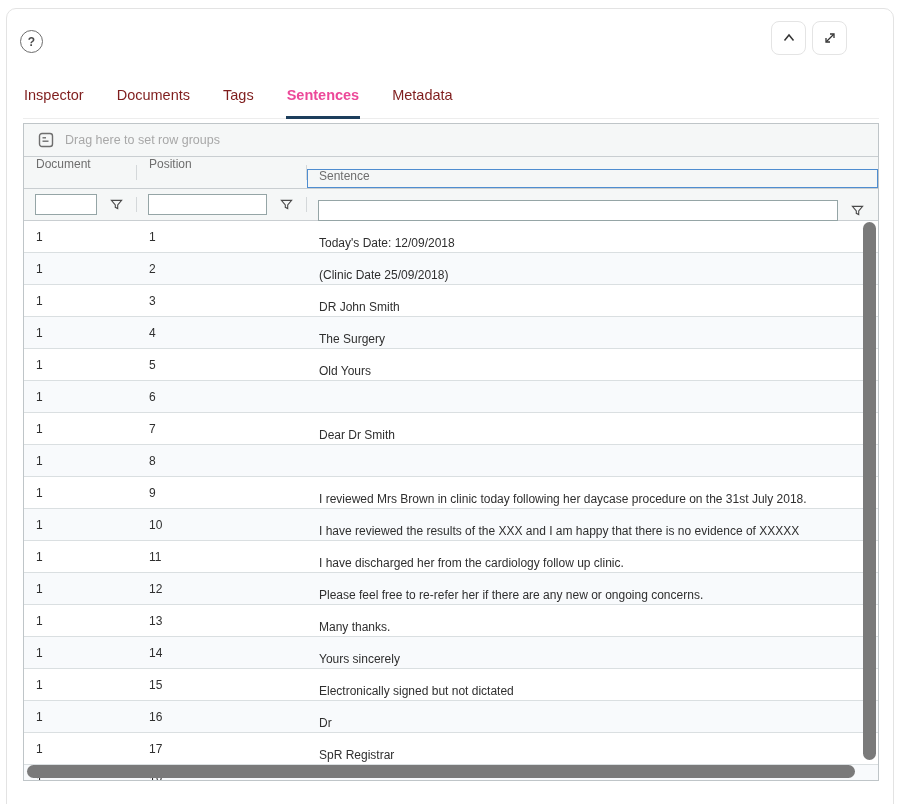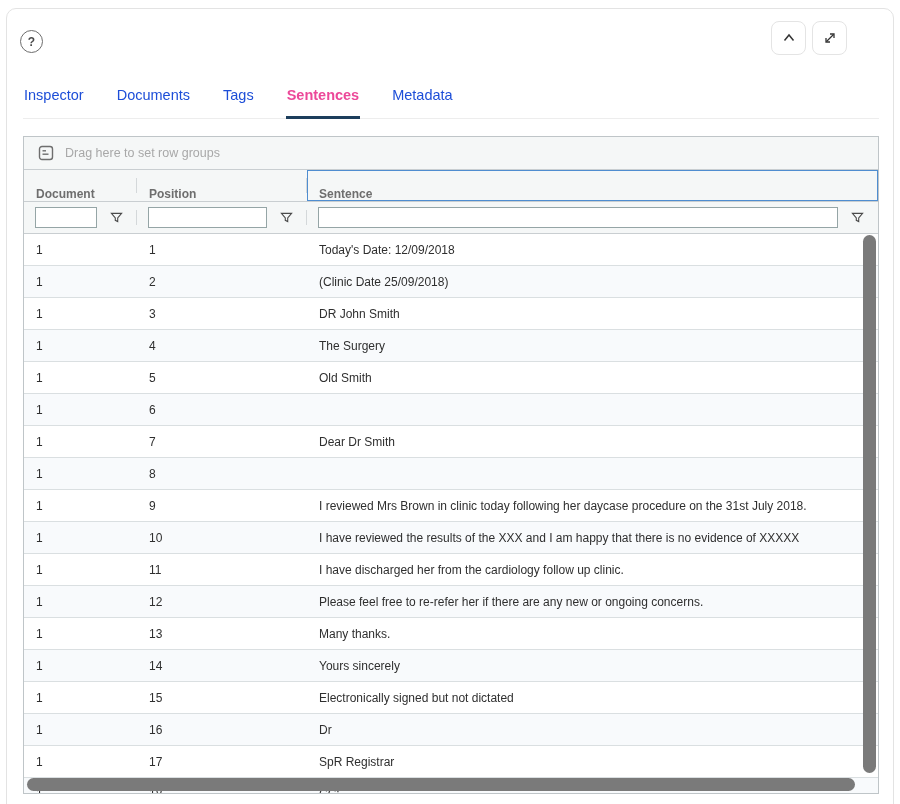--- a/index.html
+++ b/index.html
@@ -26,48 +26,48 @@
     width:35px; height:34px; border:1px solid #e4e4e4; border-radius:8px;
     background:#fff; display:flex; align-items:center; justify-content:center;
     cursor:pointer; padding:0;
   }
   
   .tabbar {
     position:absolute; left:16px; top:77px; width:856px; height:33px;
     display:flex; gap:31px; border-bottom:1px solid #ededed;
   }
   .tab {
-    position:relative; font-size:14.5px; color:#1d4ed8; cursor:pointer;
+    position:relative; font-size:14.5px; color:#7f1d1d; cursor:pointer;
     padding:1px 1px 12px 1px; white-space:nowrap;
   }
   .tab.active { color:#ec4899; font-weight:bold; }
   .tab.active::after {
     content:""; position:absolute; left:0; right:0; bottom:-1px; height:3px;
     background:#1c3e5c;
   }
   
   .grid {
-    position:absolute; left:16px; top:127px; width:856px; height:658px;
+    position:absolute; left:16px; top:114px; width:856px; height:658px;
     border:1px solid #bfc5c8; background:#fff; font-size:12px; overflow:hidden;
   }
   .rowgroup {
     height:33px; background:#f5f7f7; border-bottom:1px solid #c9ced1;
     display:flex; align-items:center; padding-left:14px; gap:11px;
   }
   .rg-text { color:#a8a8a8; font-size:12.5px; }
   .hdr, .filterrow {
     height:32px; background:#f5f7f7; border-bottom:1px solid #c9ced1;
     display:flex;
   }
   .col-doc { width:113px; flex:none; }
   .col-pos { width:170px; flex:none; }
-  .col-sen { flex:1; }
+  .col-sen { flex:1;margin-top:12px; }
   .hcell {
-    position:relative; display:flex; align-items:flex-end; padding:0 12px;
-    color:#6e6e6e; cursor:pointer;font-weight:bold;
+    position:relative; display:flex; align-items:flex-start; padding:0 12px;
+    color:#6e6e6e; cursor:pointer;
   }
   .hcell:not(:last-child)::after, .fcell:not(:last-child)::after {
     content:""; position:absolute; right:0; top:8px; bottom:8px; width:1px;
     background:#d4d8da;
   }
   .hcell.focused { box-shadow:inset 0 0 0 1px #4f8dd0; }
   .fcell {
     position:relative; display:flex; align-items:center; padding:0 9px 0 11px; gap:8px;
   }
   .fcell input {
@@ -204,21 +204,21 @@
     <div class="cell col-sen">DR John Smith</div>
   </div>
         <div class="row odd">
     <div class="cell col-doc">1</div>
     <div class="cell col-pos">4</div>
     <div class="cell col-sen">The Surgery</div>
   </div>
         <div class="row">
     <div class="cell col-doc">1</div>
     <div class="cell col-pos">5</div>
-    <div class="cell col-sen">Old Smith</div>
+    <div class="cell col-sen">Old Yours</div>
   </div>
         <div class="row odd">
     <div class="cell col-doc">1</div>
     <div class="cell col-pos">6</div>
   </div>
         <div class="row">
     <div class="cell col-doc">1</div>
     <div class="cell col-pos">7</div>
     <div class="cell col-sen">Dear Dr Smith</div>
   </div>

